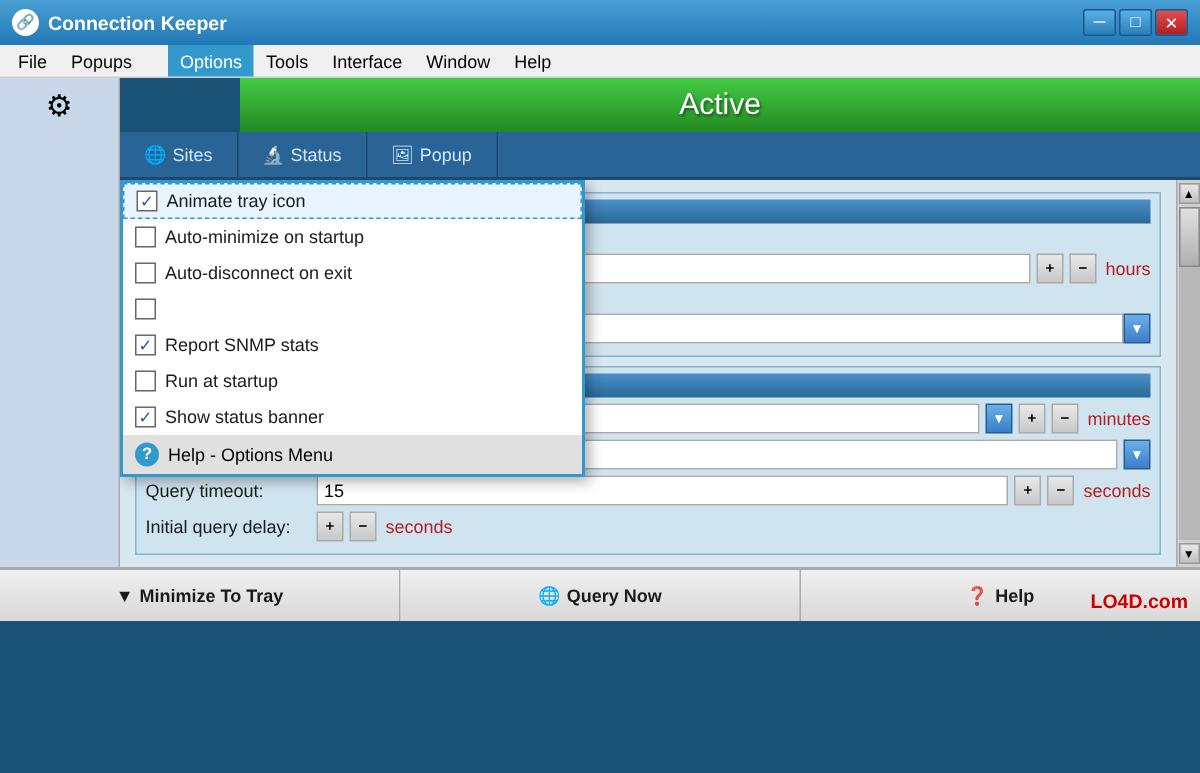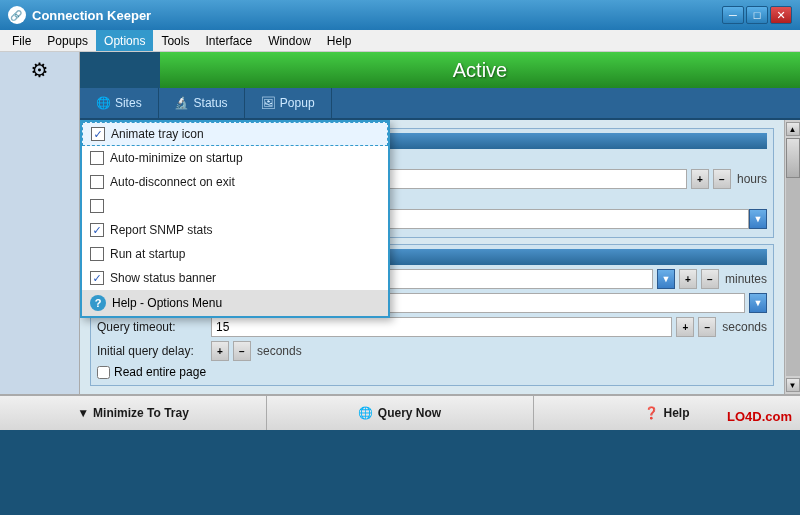--- a/index.html
+++ b/index.html
@@ -74,20 +74,21 @@
       cursor: pointer;
       font-size: 12px;
       color: #000;
       height: 100%;
       display: flex;
       align-items: center;
     }
     .menu-item:hover, .menu-item.active {
       background: #3399cc;
       color: white;
+      margin-left: 16px;
     }
     .menu-item.active {
       background: #3399cc;
       color: white;
     }
 
     
     .active-banner {
       background: linear-gradient(to bottom, #44cc44, #228822);
       height: 36px;
@@ -230,21 +231,21 @@
       background: linear-gradient(to bottom, #e8e8e8, #c8c8c8);
       border: 1px solid #aaa;
       display: flex;
       align-items: center;
       justify-content: center;
       font-size: 10px;
       cursor: pointer;
       font-weight: bold;
     }
     .unit-label {
-      color: #404040;
+      color: #b91c1c;
       font-size: 12px;
       margin-left: 2px;
     }
     .dropdown-btn {
       width: 18px;
       height: 20px;
       background: linear-gradient(to bottom, #6aafe8, #3a7fc8);
       border: 1px solid #2a5a90;
       display: flex;
       align-items: center;
@@ -469,24 +470,20 @@
           <div class="spinner-btn">+</div>
           <div class="spinner-btn">−</div>
           <span class="unit-label">seconds</span>
         </div>
         <div class="form-row">
           <span class="form-label">Initial query delay:</span>
           <div class="spinner-btn">+</div>
           <div class="spinner-btn">−</div>
           <span class="unit-label">seconds</span>
         </div>
-        <div class="checkbox-row">
-          <input type="checkbox" style="">
-          <span>Read entire page</span>
-        </div>
       </div>
 
       <div class="dropdown-menu" style="top:0; left:0;">
 
         <div class="dropdown-menu-item highlighted">
           <div class="menu-checkbox checked">✓</div>
           <span>Animate tray icon</span>
         </div>
 
         <div class="dropdown-menu-item">

